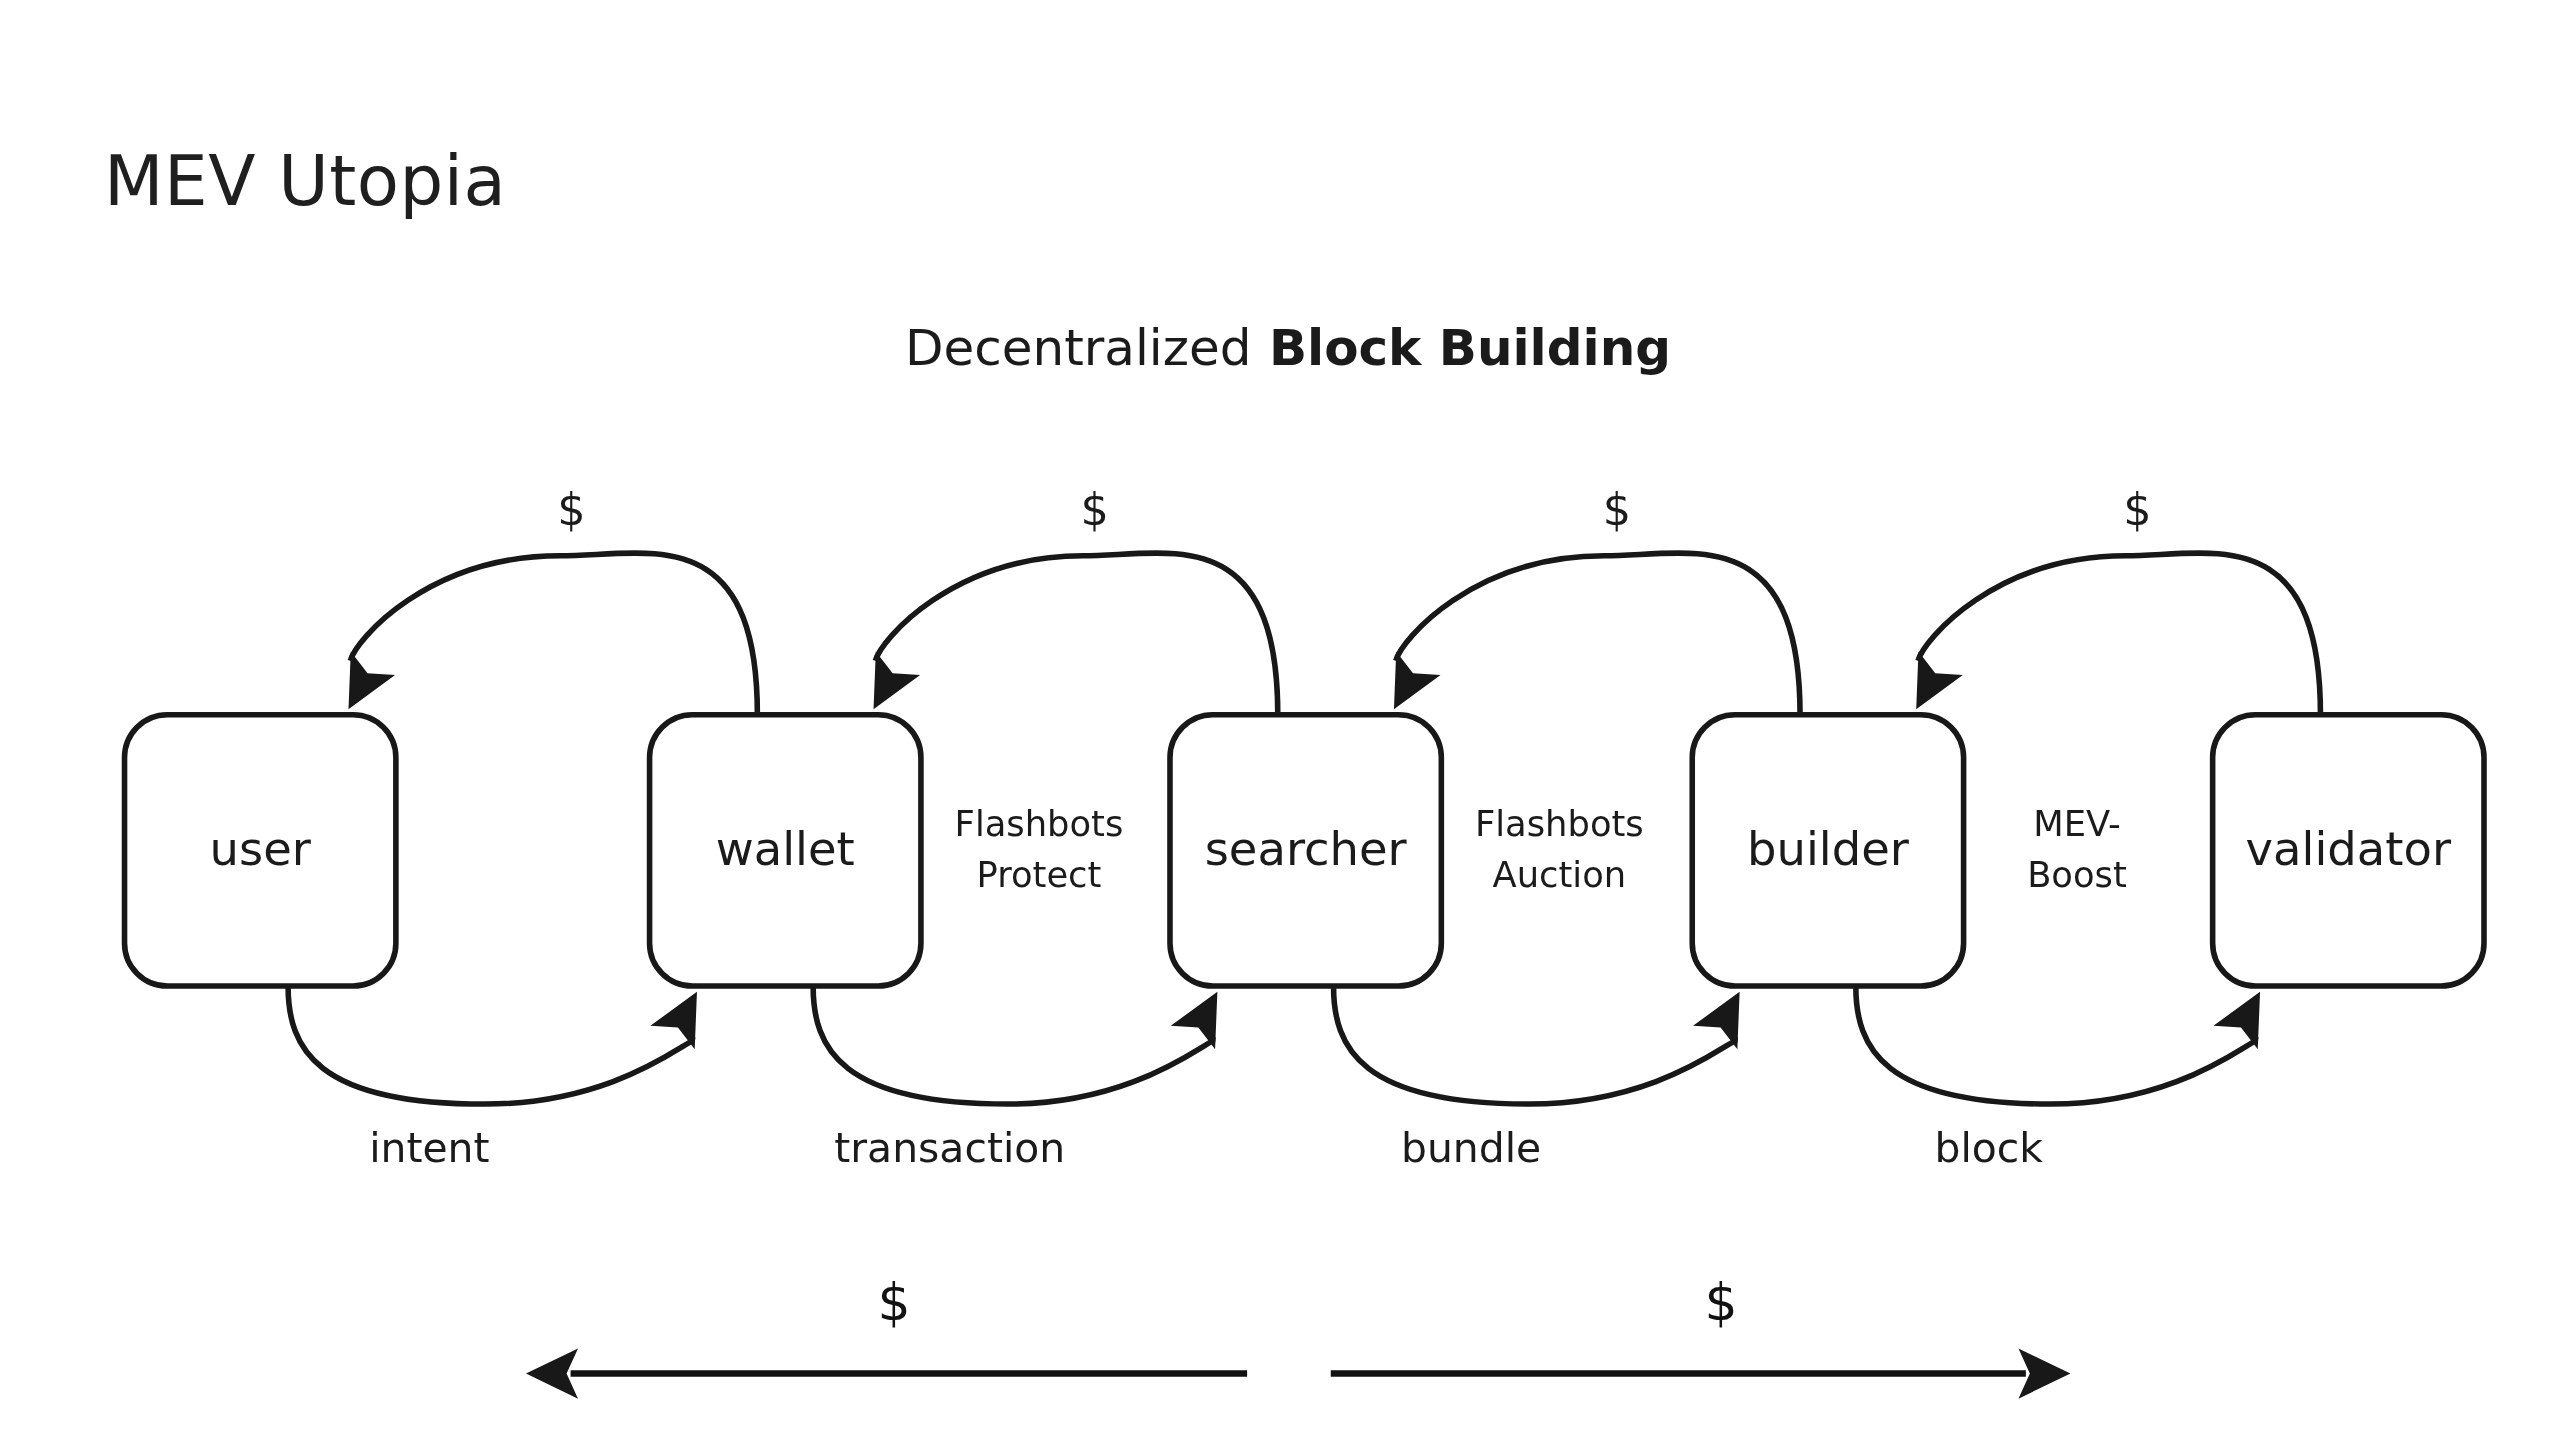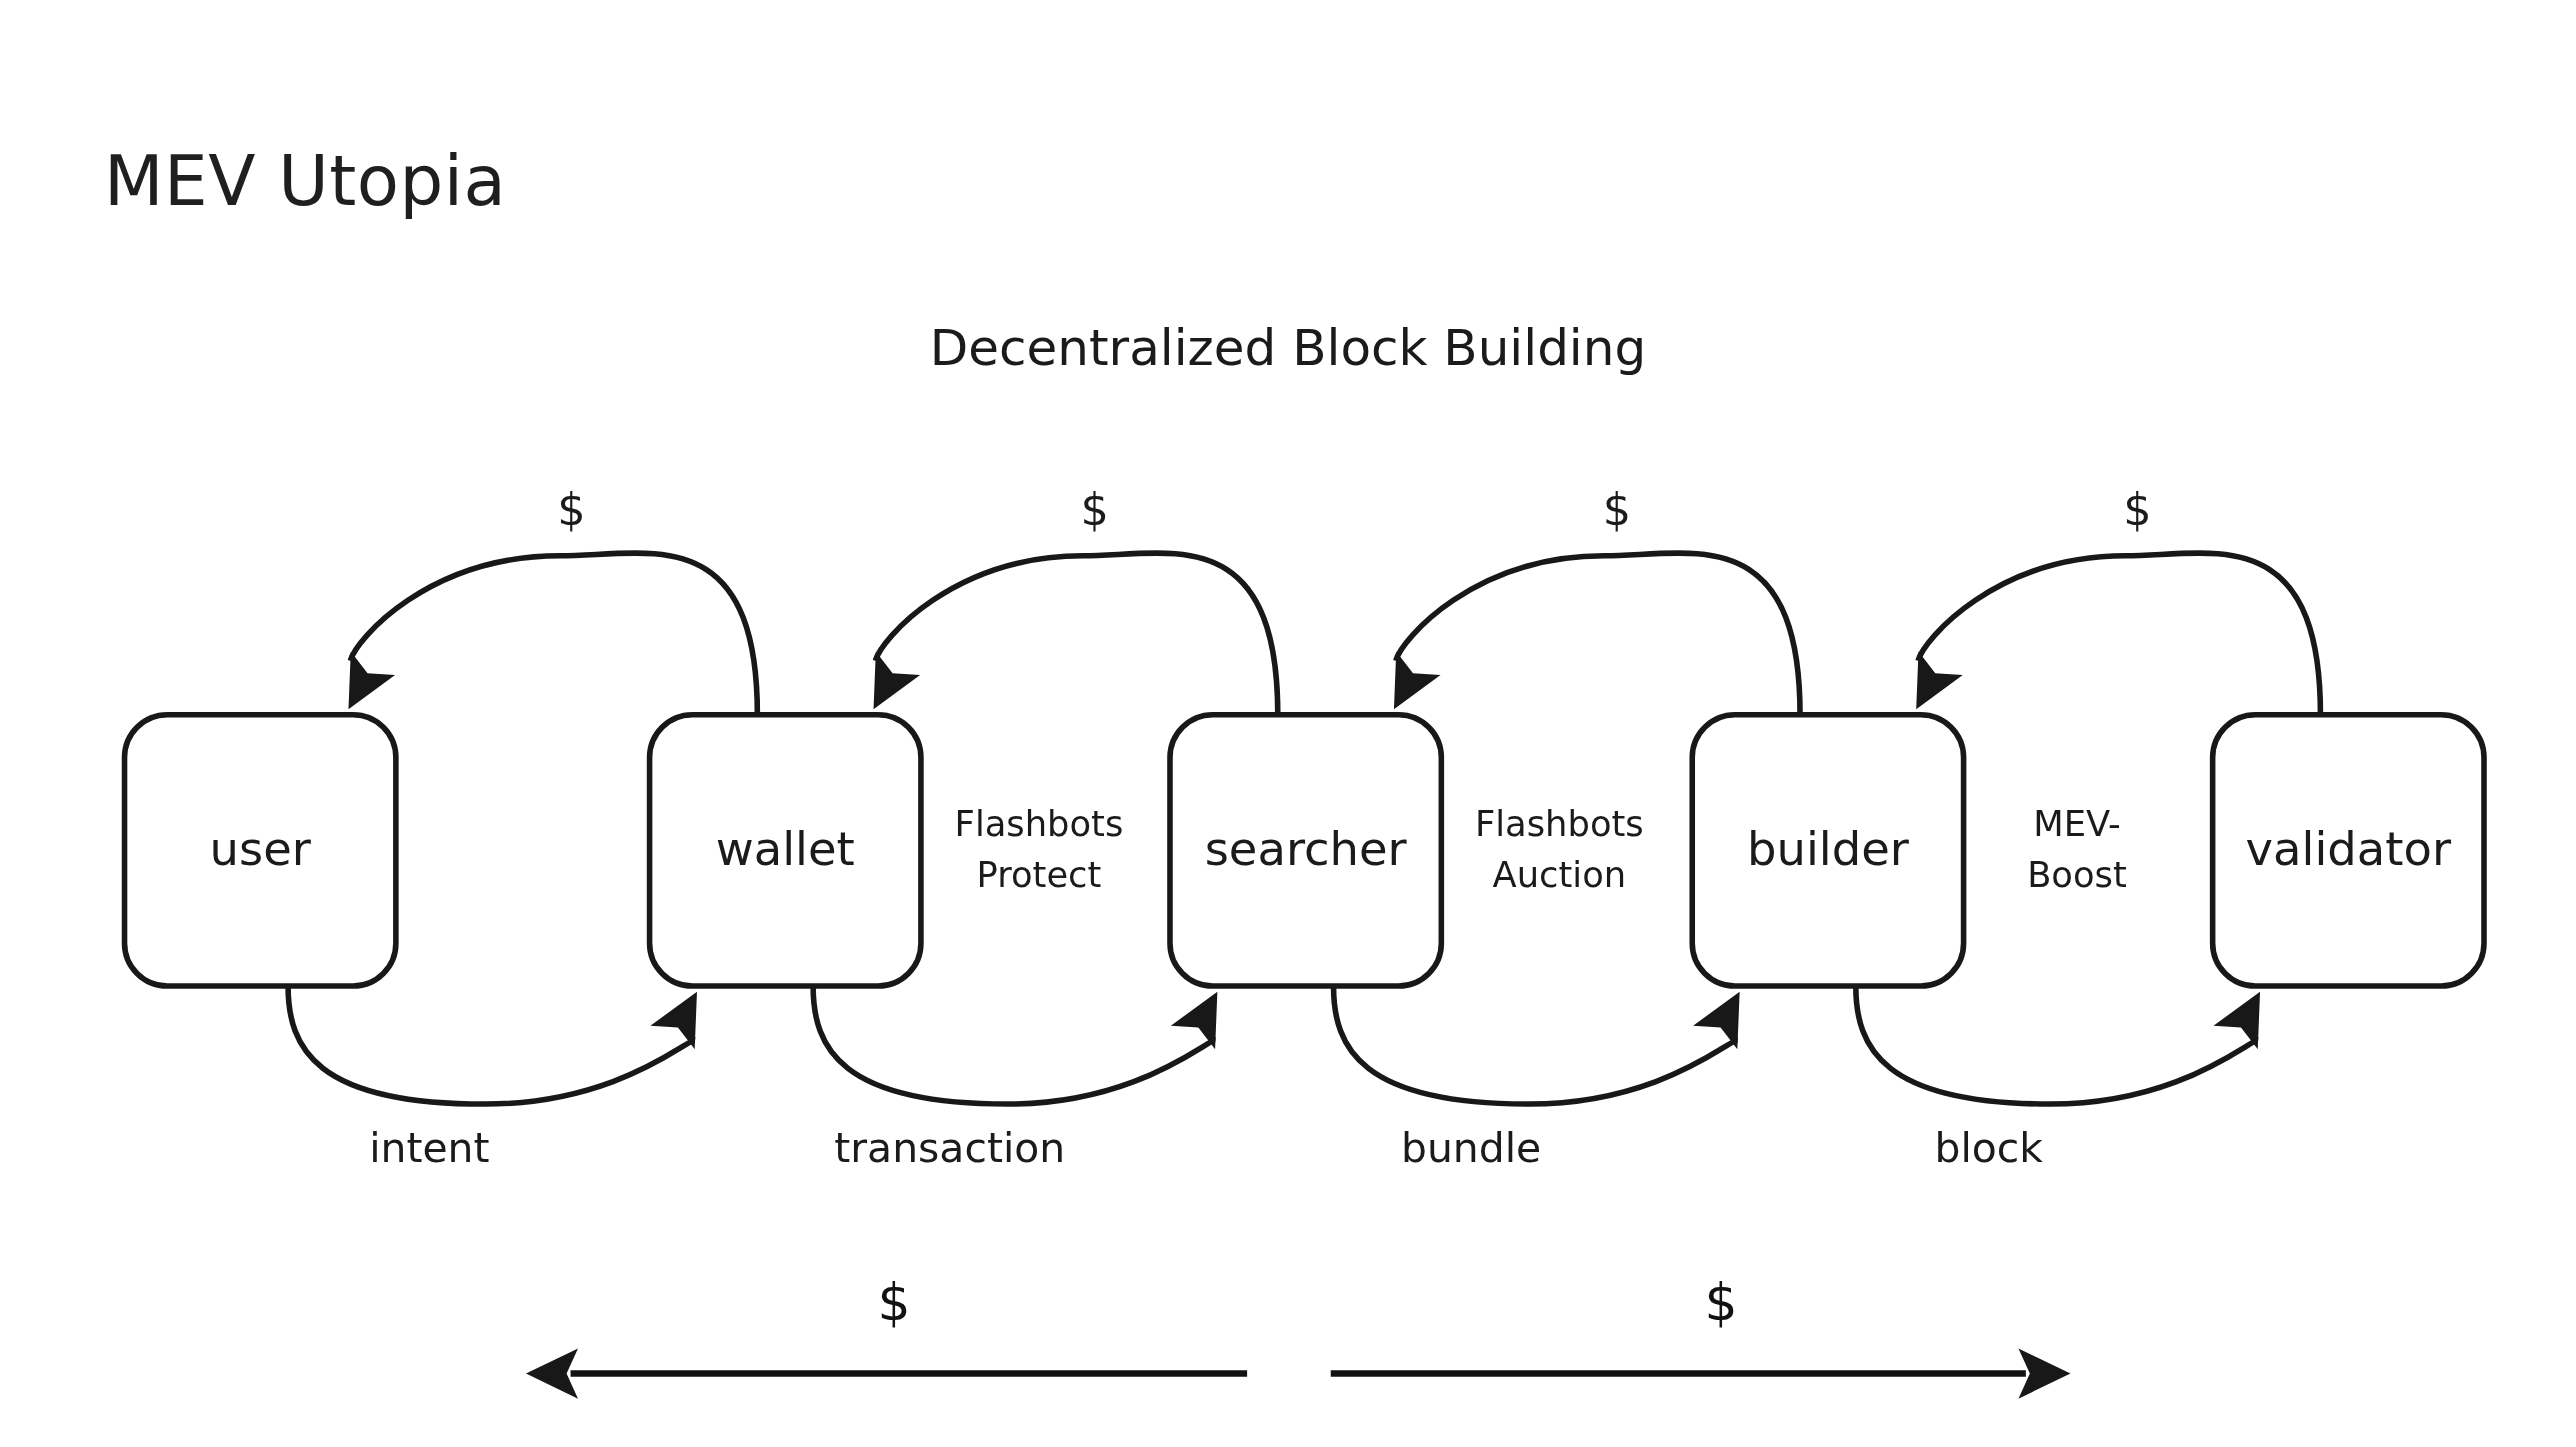--- a/index.html
+++ b/index.html
@@ -35,21 +35,21 @@
     position: absolute;
     left: 0;
     top: 323px;
     width: 2576px;
     text-align: center;
     font-size: 50px;
     color: #1b1b1b;
     line-height: 1;
   }
   #subtitle .strong { font-weight: 400; }
-  #subtitle .light  { font-weight: 400; }
+  #subtitle .light  { font-weight: 700; }
   #diagram {
     position: absolute;
     left: 0;
     top: 0;
     width: 2576px;
     height: 1448px;
   }
   .node-box {
     fill: #ffffff;
     stroke: #181818;

